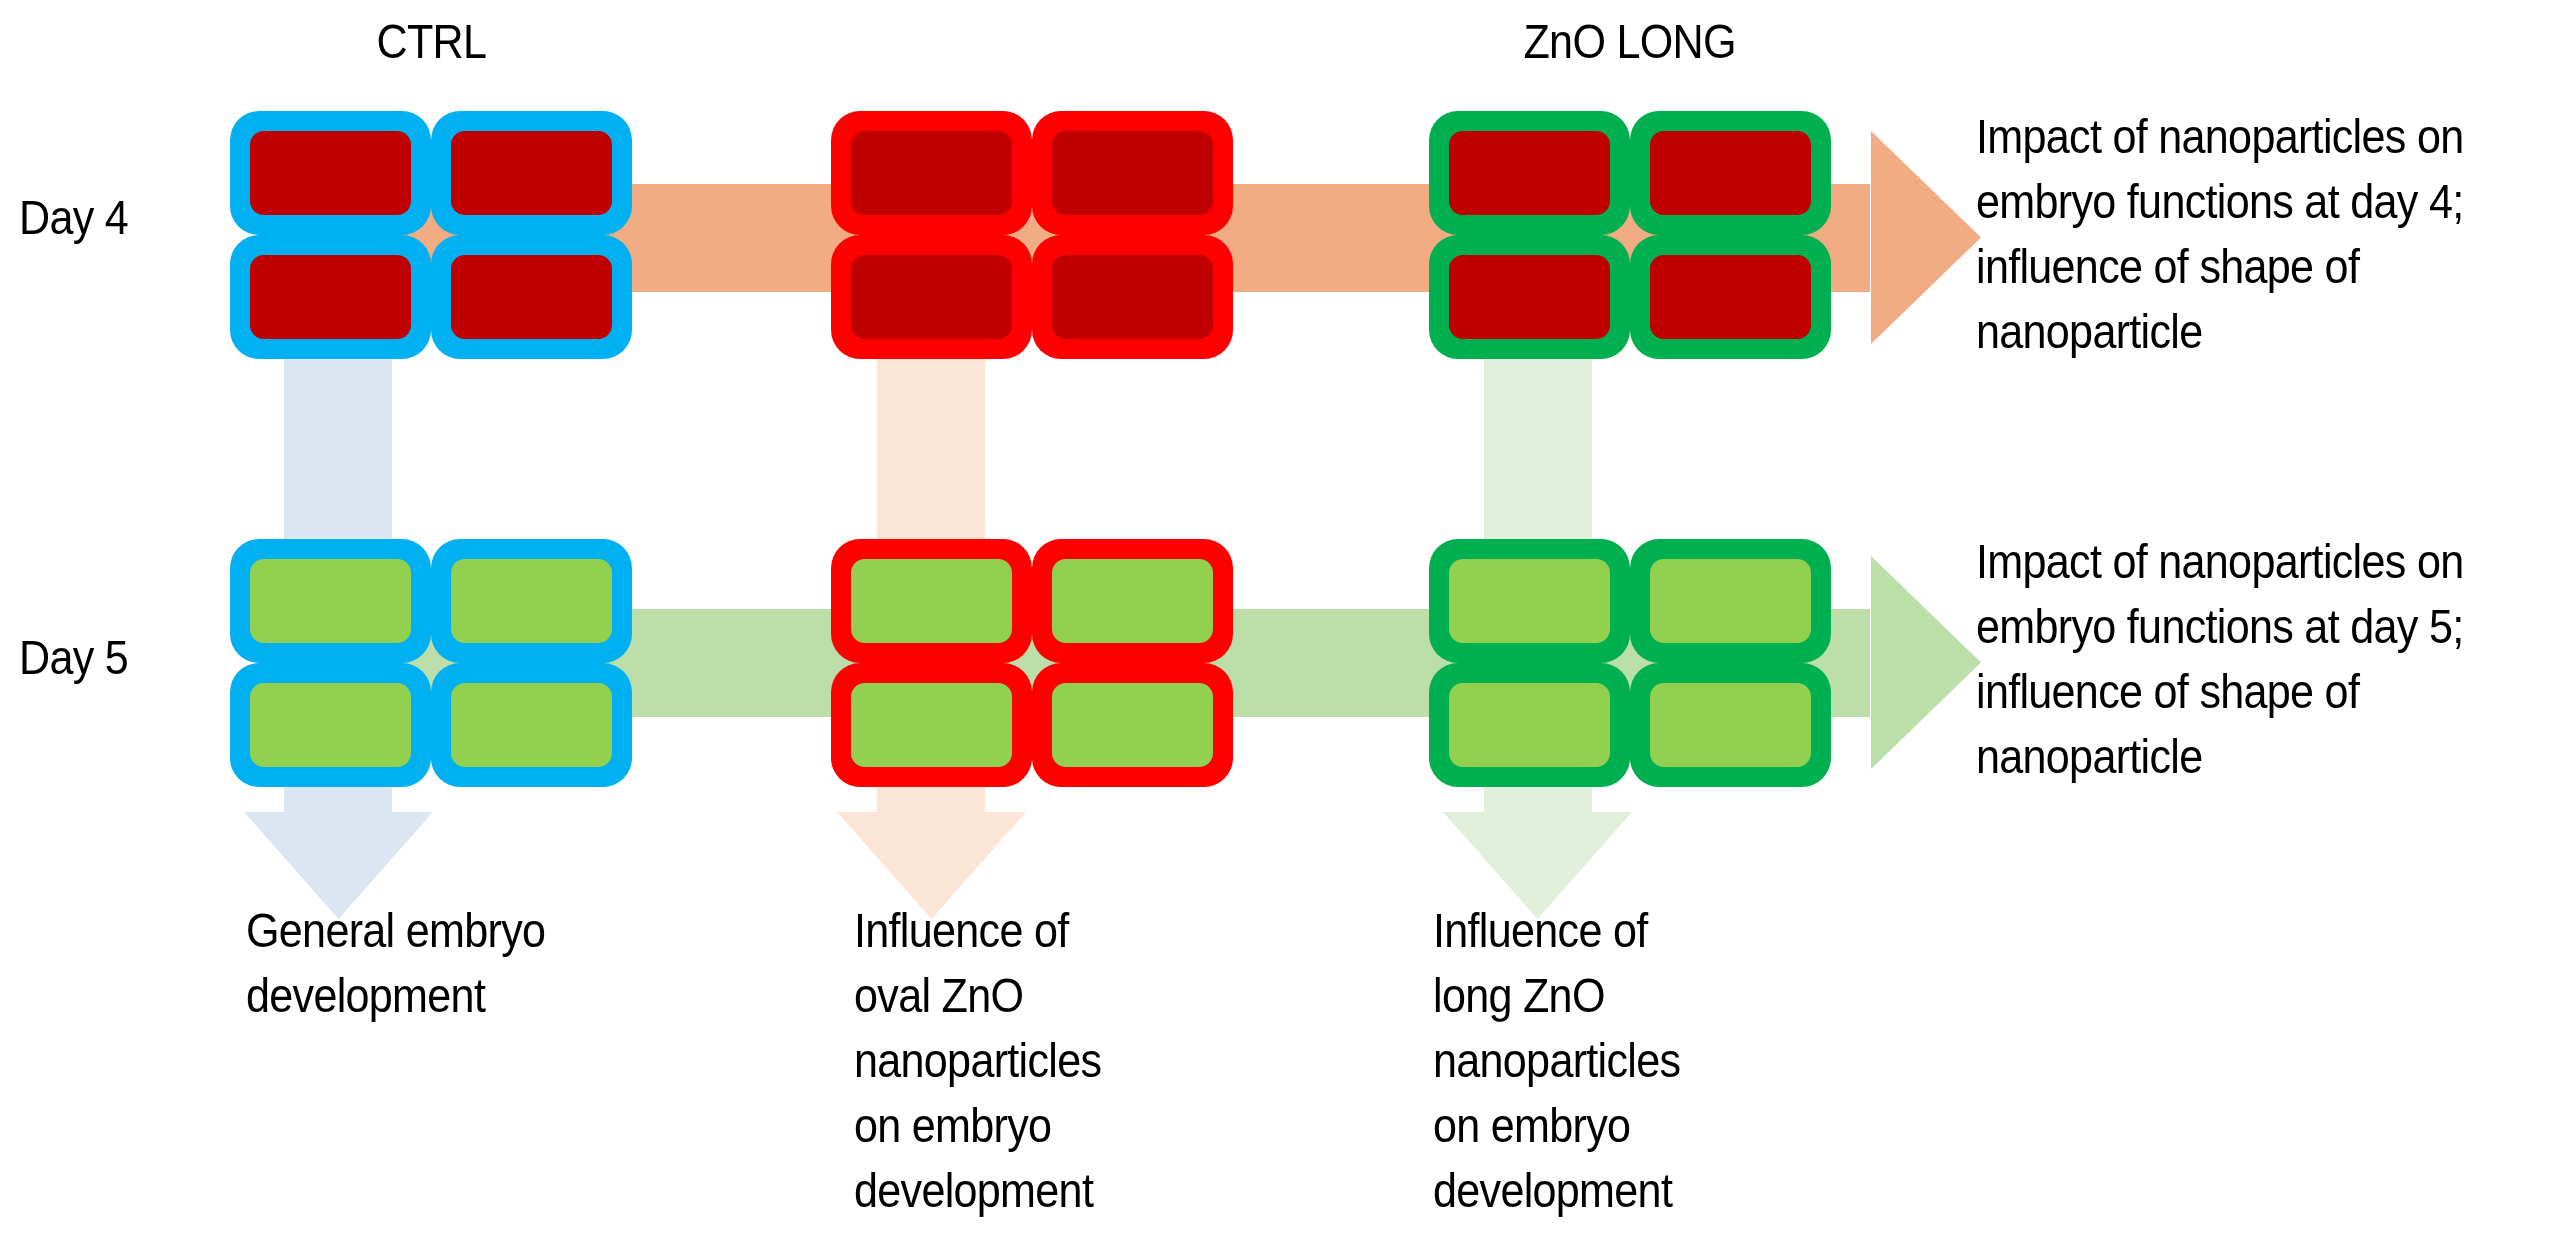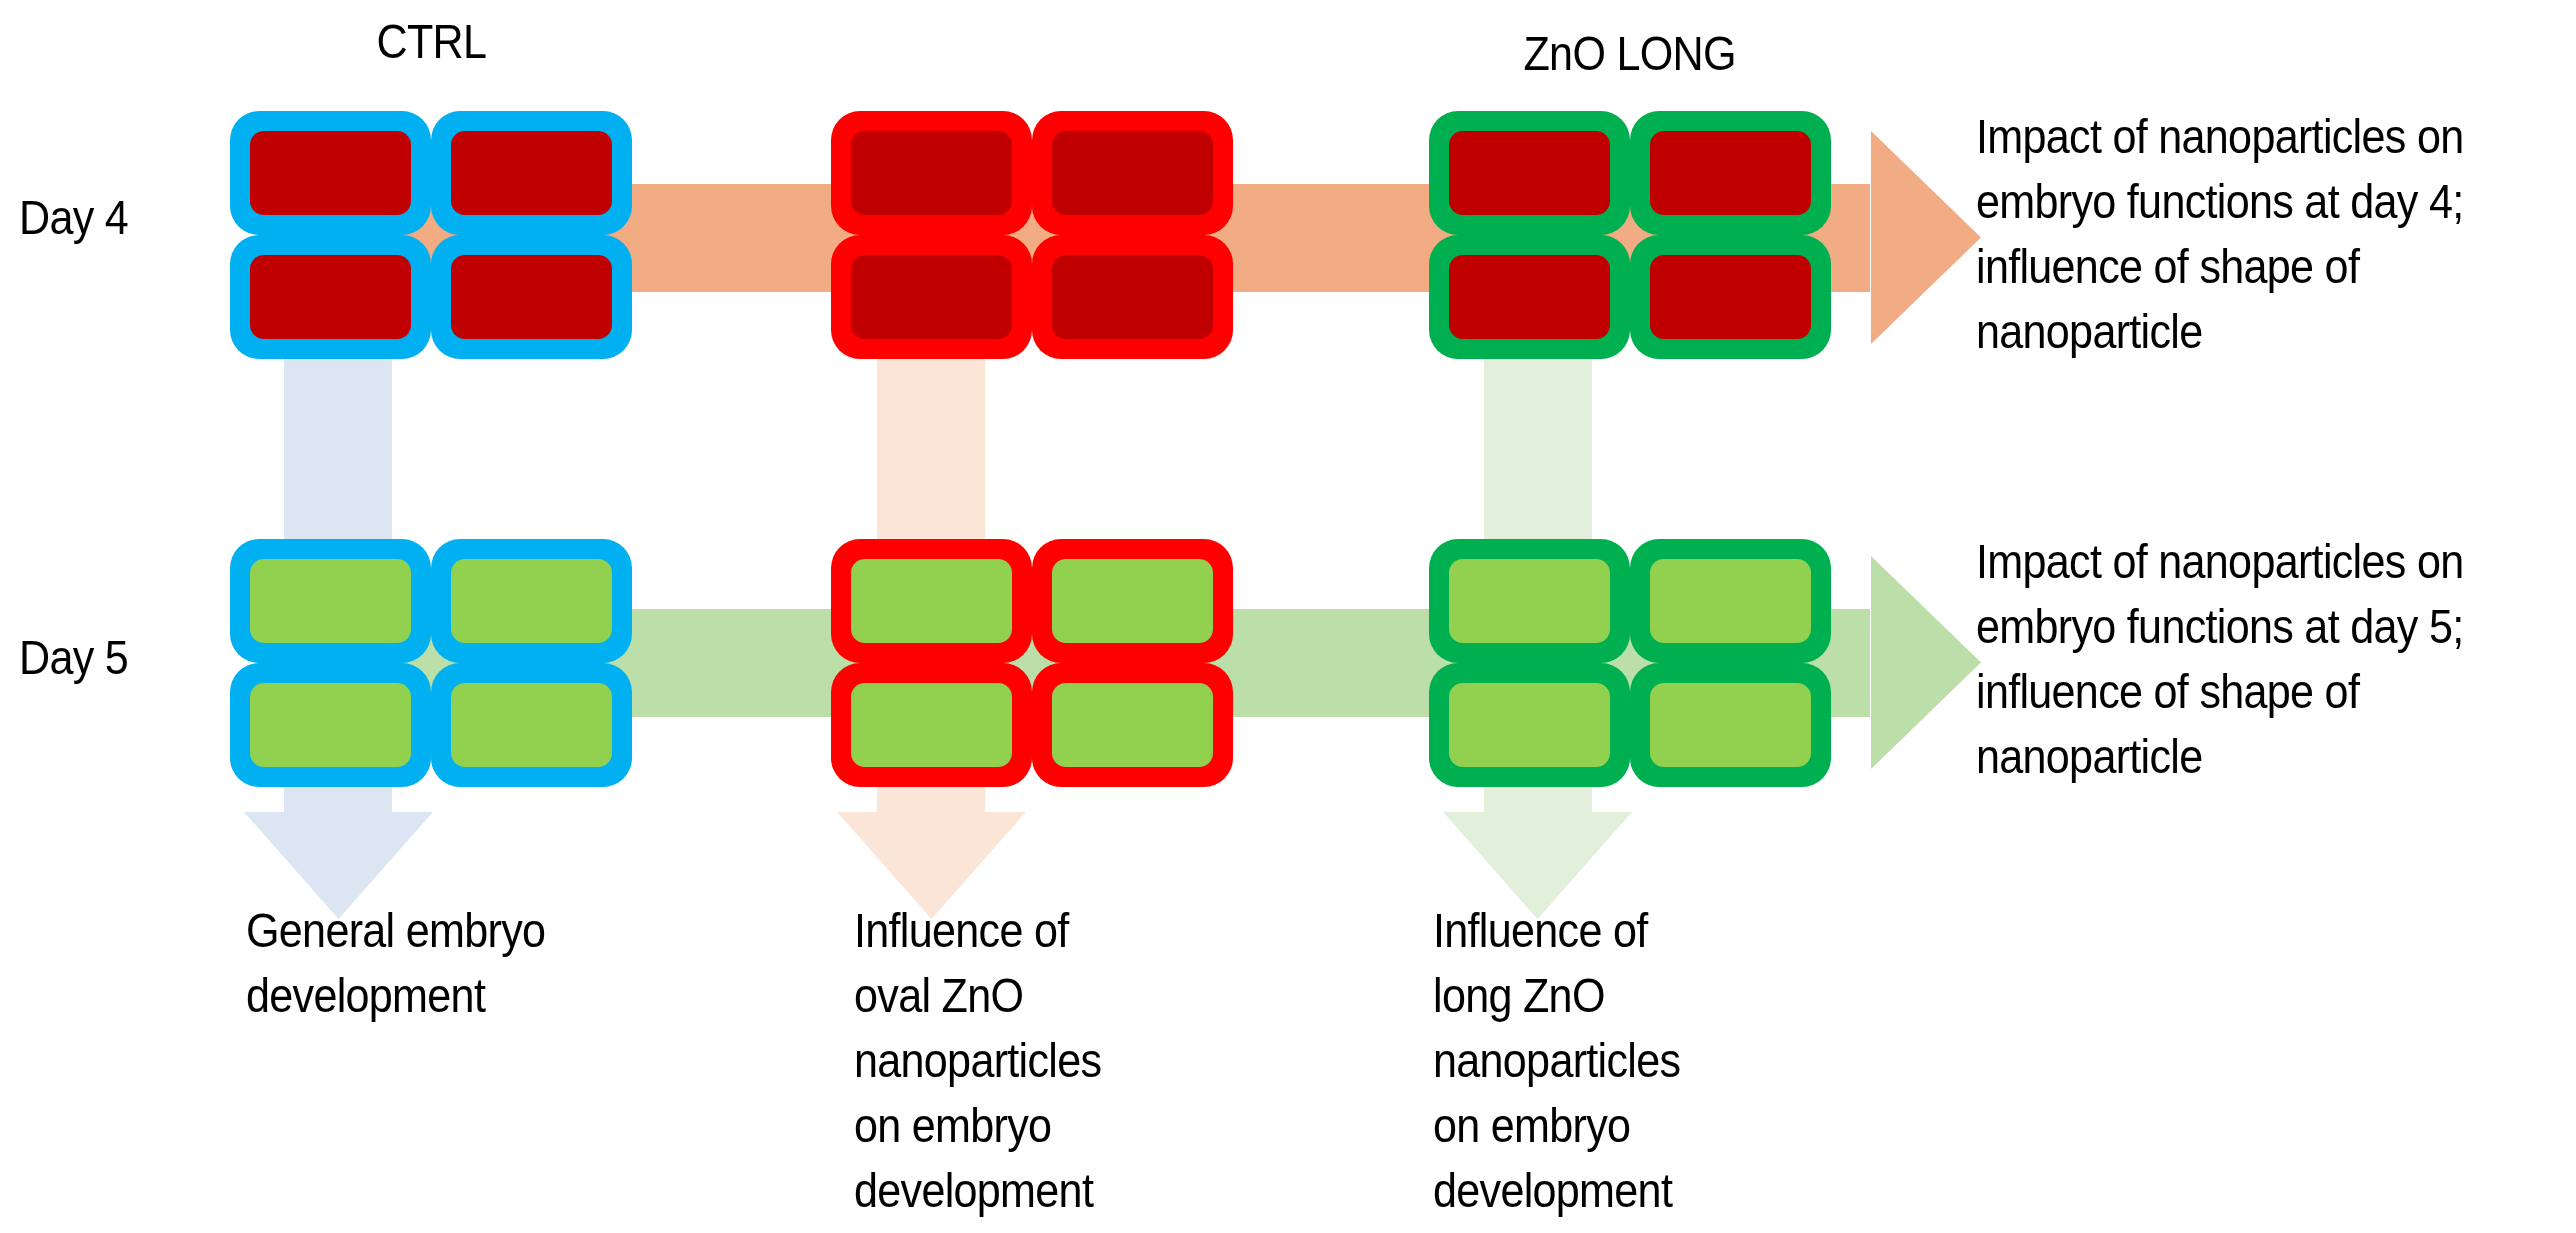--- a/index.html
+++ b/index.html
@@ -158,21 +158,21 @@
       <div class="cell" style="background: rgb(146, 208, 80);"></div>
       </div>
     <div class="tile" style="background: rgb(0, 176, 80);">
       <div class="cell" style="background: rgb(146, 208, 80);"></div>
       </div>
   </div>
 
   <div class="title-wrap" style="left:230px;top:9.3px;">
     <span class="t">CTRL</span>
   </div>
-  <div class="title-wrap" style="left:1429px;top:9.3px;margin-top:12px;">
+  <div class="title-wrap" style="left:1429px;top:9.3px;">
     <span class="t">ZnO LONG</span>
   </div>
 
   <div class="txt" style="left:19.3px;top:185px;">Day 4</div>
   <div class="txt" style="left:19.3px;top:625px;">Day 5</div>
 
   <div class="txt" style="left:1976px;top:104px;">
     <div>Impact of nanoparticles on</div>
     <div>embryo functions at day 4;</div>
     <div>influence of shape of</div>

